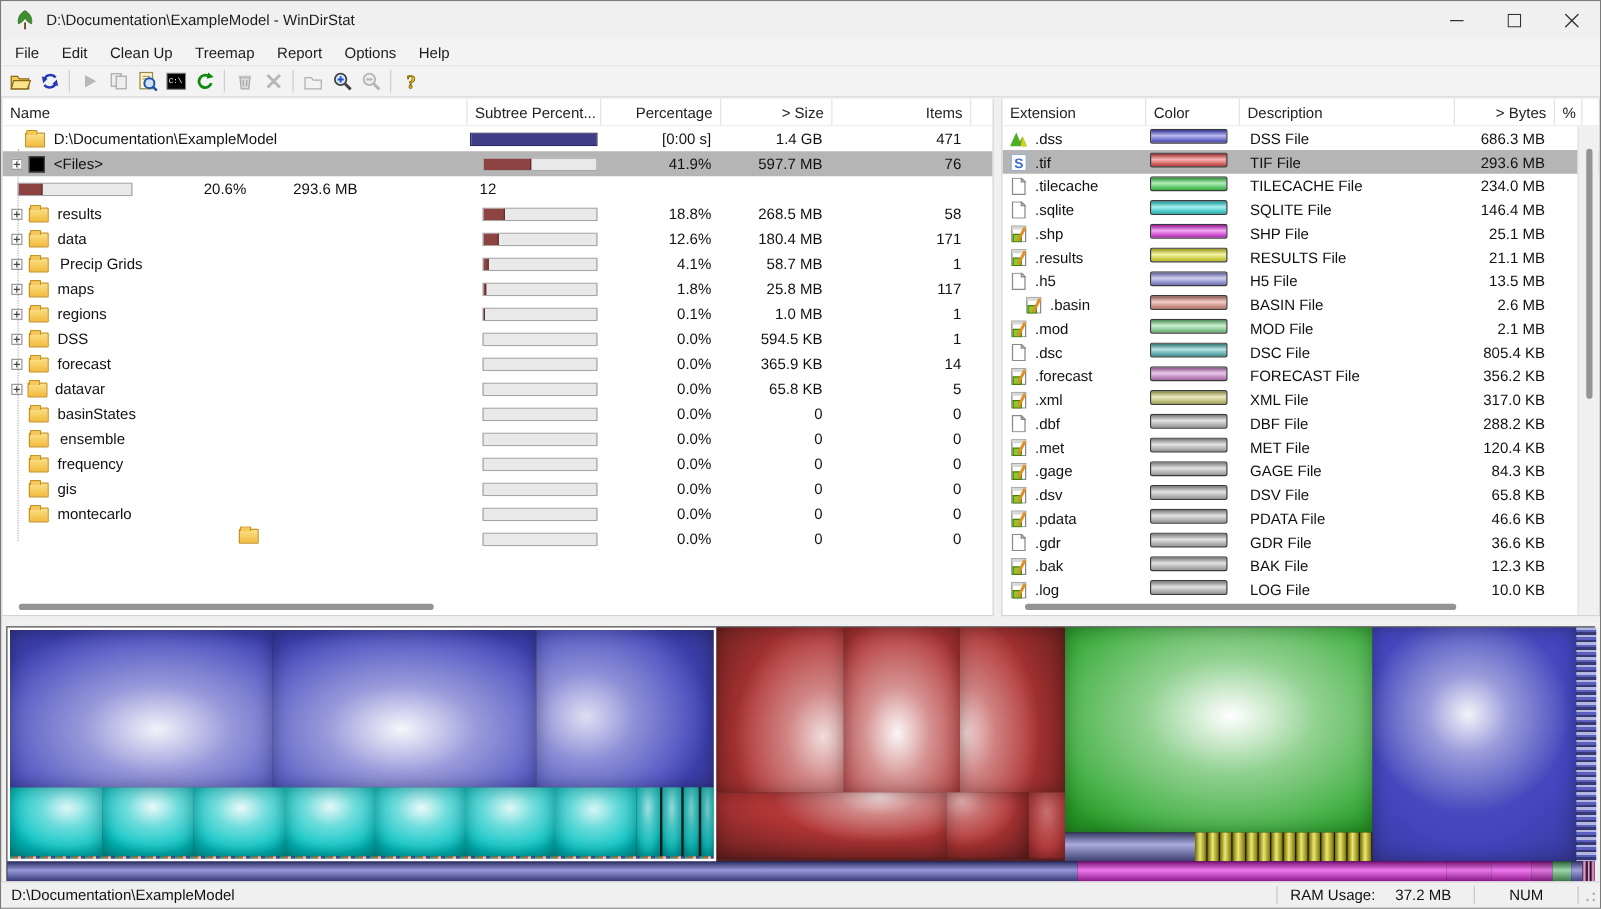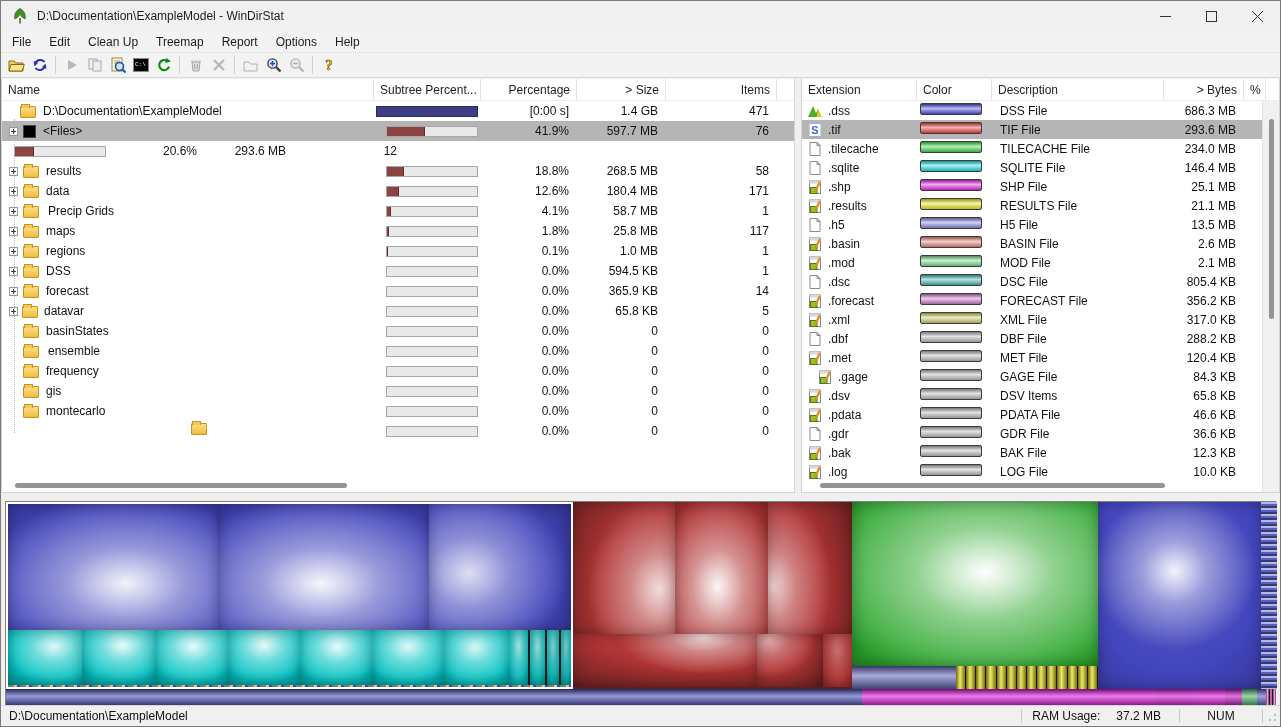--- a/index.html
+++ b/index.html
@@ -572,21 +572,21 @@
                   <path d="M9 0.5 l3 3 h-3 z" fill="#e0e0e0" stroke="#8a8a8a"></path>
                 </svg>
               </span>
               <span>.h5</span>
             </div>
             <div class="cell" style="width: 75px; padding-left: 3px;"><span class="swatch" style="background: linear-gradient(rgb(90, 90, 146) 0%, rgb(208, 208, 243) 45%, rgb(110, 110, 179) 100%);"></span></div>
             <div class="cell" style="width: 172px; padding-left: 8px;">H5 File</div>
             <div class="cell r" style="width: 80px; padding-right: 8px;">13.5 MB</div>
           </div>
           <div class="erow">
-            <div class="cell" style="width: 115px; display: flex; align-items: center; gap: 6px; padding-left: 6px;">
+            <div class="cell" style="width: 115px; display: flex; align-items: center; gap: 6px; padding-left: 18px;">
               <span style="width: 14px; height: 14px; flex: 0 0 auto; display: flex;">
                 <svg width="14" height="14">
                   <rect x="1.5" y="1" width="11" height="12.5" fill="#fff" stroke="#888"></rect>
                   <rect x="1.5" y="1" width="11" height="2.6" fill="#d8d8d8"></rect>
                   <rect x="2.5" y="7.5" width="6.5" height="6" fill="#8cc832" stroke="#4a8000"></rect>
                   <line x1="12" y1="2" x2="6.5" y2="12.5" stroke="#e09020" stroke-width="2.4"></line>
                 </svg>
               </span>
               <span>.basin</span>
             </div>
@@ -680,21 +680,21 @@
                   <line x1="12" y1="2" x2="6.5" y2="12.5" stroke="#e09020" stroke-width="2.4"></line>
                 </svg>
               </span>
               <span>.met</span>
             </div>
             <div class="cell" style="width: 75px; padding-left: 3px;"><span class="swatch" style="background: linear-gradient(rgb(121, 121, 121) 0%, rgb(227, 227, 227) 45%, rgb(149, 149, 149) 100%);"></span></div>
             <div class="cell" style="width: 172px; padding-left: 8px;">MET File</div>
             <div class="cell r" style="width: 80px; padding-right: 8px;">120.4 KB</div>
           </div>
           <div class="erow">
-            <div class="cell" style="width: 115px; display: flex; align-items: center; gap: 6px; padding-left: 16px;">
+            <div class="cell" style="width: 115px; display: flex; align-items: center; gap: 6px; padding-left: 6px;">
               <span style="width: 14px; height: 14px; flex: 0 0 auto; display: flex;">
                 <svg width="14" height="14">
                   <rect x="1.5" y="1" width="11" height="12.5" fill="#fff" stroke="#888"></rect>
                   <rect x="1.5" y="1" width="11" height="2.6" fill="#d8d8d8"></rect>
                   <rect x="2.5" y="7.5" width="6.5" height="6" fill="#8cc832" stroke="#4a8000"></rect>
                   <line x1="12" y1="2" x2="6.5" y2="12.5" stroke="#e09020" stroke-width="2.4"></line>
                 </svg>
               </span>
               <span>.gage</span>
             </div>
@@ -708,21 +708,21 @@
                 <svg width="14" height="14">
                   <rect x="1.5" y="1" width="11" height="12.5" fill="#fff" stroke="#888"></rect>
                   <rect x="1.5" y="1" width="11" height="2.6" fill="#d8d8d8"></rect>
                   <rect x="2.5" y="7.5" width="6.5" height="6" fill="#8cc832" stroke="#4a8000"></rect>
                   <line x1="12" y1="2" x2="6.5" y2="12.5" stroke="#e09020" stroke-width="2.4"></line>
                 </svg>
               </span>
               <span>.dsv</span>
             </div>
             <div class="cell" style="width: 75px; padding-left: 3px;"><span class="swatch" style="background: linear-gradient(rgb(121, 121, 121) 0%, rgb(227, 227, 227) 45%, rgb(149, 149, 149) 100%);"></span></div>
-            <div class="cell" style="width: 172px; padding-left: 8px;">DSV Items</div>
+            <div class="cell" style="width: 172px; padding-left: 8px;">DSV File</div>
             <div class="cell r" style="width: 80px; padding-right: 8px;">65.8 KB</div>
           </div>
           <div class="erow">
             <div class="cell" style="width: 115px; display: flex; align-items: center; gap: 6px; padding-left: 6px;">
               <span style="width: 14px; height: 14px; flex: 0 0 auto; display: flex;">
                 <svg width="14" height="14">
                   <rect x="1.5" y="1" width="11" height="12.5" fill="#fff" stroke="#888"></rect>
                   <rect x="1.5" y="1" width="11" height="2.6" fill="#d8d8d8"></rect>
                   <rect x="2.5" y="7.5" width="6.5" height="6" fill="#8cc832" stroke="#4a8000"></rect>
                   <line x1="12" y1="2" x2="6.5" y2="12.5" stroke="#e09020" stroke-width="2.4"></line>

